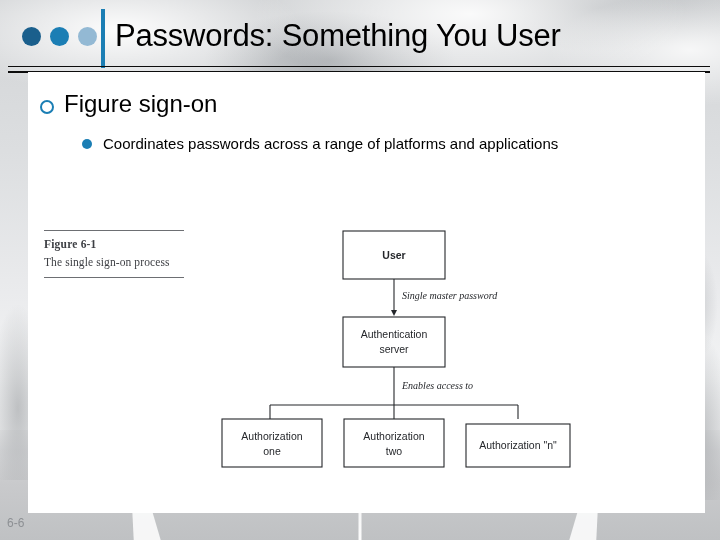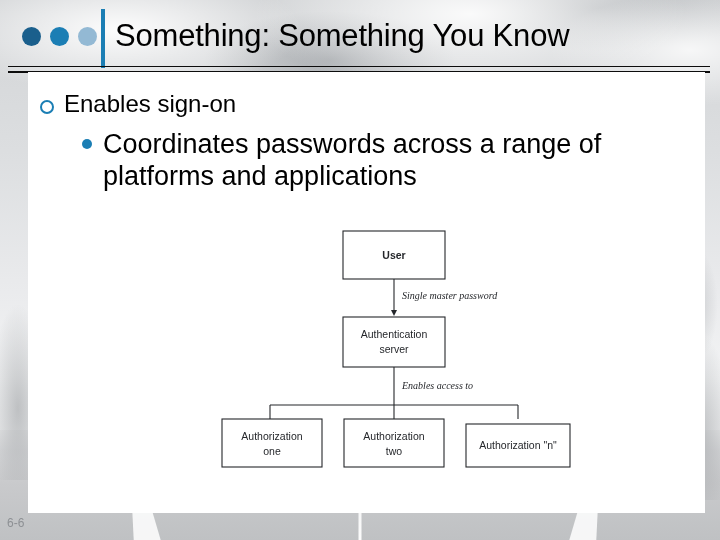--- a/index.html
+++ b/index.html
@@ -167,21 +167,21 @@
   }
   .marker-dot {
     width: 10px;
     height: 10px;
     background: #1b7eb4;
     border-radius: 50%;
     margin-top: 11px;
     flex: none;
   }
   .bullet-l2-text {
-    font-size: 27px;
+    font-size: 15px;
     line-height: 32px;
     color: #000;
   }
 
   
   .caption {
     position: absolute;
     left: 16px;
     top: 158px;
     width: 140px;
@@ -250,36 +250,40 @@
   <div class="bg-shrub shrub-r"></div>
   <div class="bg-shrub shrub-r2"></div>
 
   <div class="header">
     <div class="dots">
       <span class="dot dot-1"></span>
       <span class="dot dot-2"></span>
       <span class="dot dot-3"></span>
     </div>
     <div class="title-bar"></div>
-    <div class="title">Something: Something You Know</div>
+    <div class="title">Passwords: Something You User</div>
   </div>
   <div class="rule-double"></div>
 
   <div class="panel">
 
     <div class="bullet-l1">
       <span class="marker-ring"></span>
-      <span class="bullet-l1-text">Enables sign-on</span>
+      <span class="bullet-l1-text">Figure sign-on</span>
     </div>
 
     <div class="bullet-l2">
       <span class="marker-dot"></span>
       <span class="bullet-l2-text">Coordinates passwords across a range of platforms and applications</span>
     </div>
 
+    <div class="caption">
+      <div class="caption-title">Figure 6-1</div>
+      <div class="caption-sub">The single sign-on process</div>
+    </div>
 
     <div class="diagram">
       <svg width="390" height="245" viewBox="0 0 390 245" xmlns="http://www.w3.org/2000/svg">
         <defs>
           <marker id="arrowhead" markerWidth="8" markerHeight="8" refX="4" refY="4" orient="auto" markerUnits="userSpaceOnUse">
             <path d="M1,1 L7,4 L1,7 z" fill="#25272b"></path>
           </marker>
         </defs>
 
         <rect x="135" y="4" width="102" height="48" fill="#ffffff" stroke="#25272b" stroke-width="1.1"></rect>

